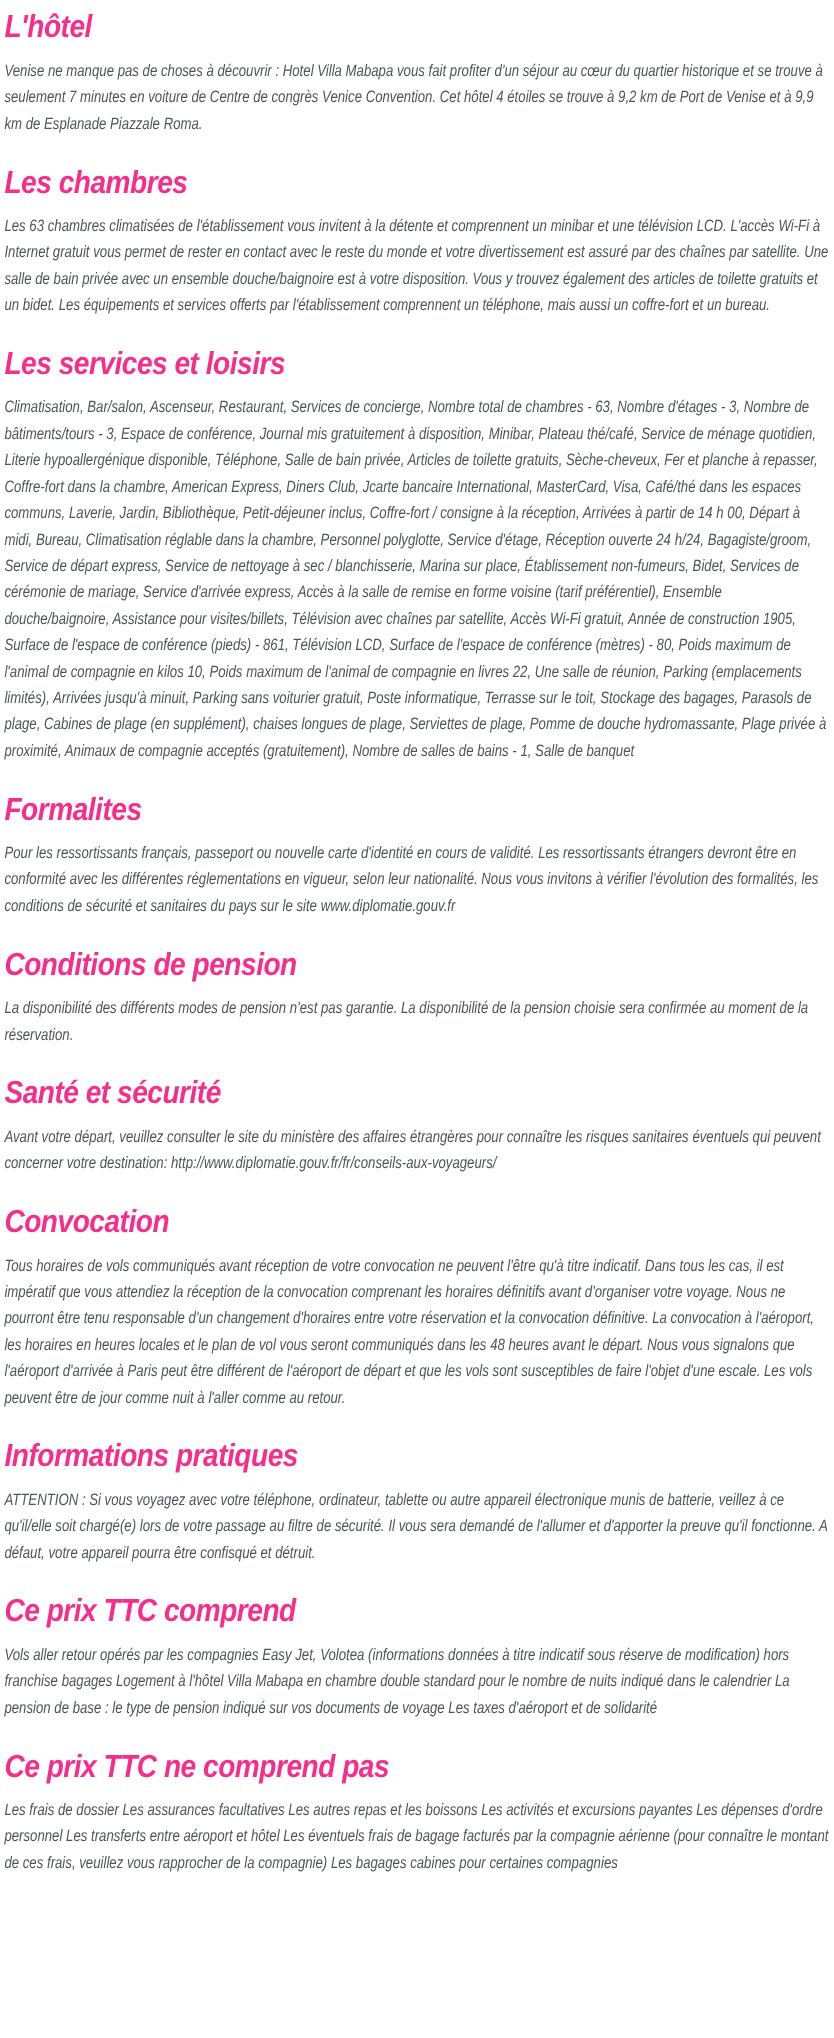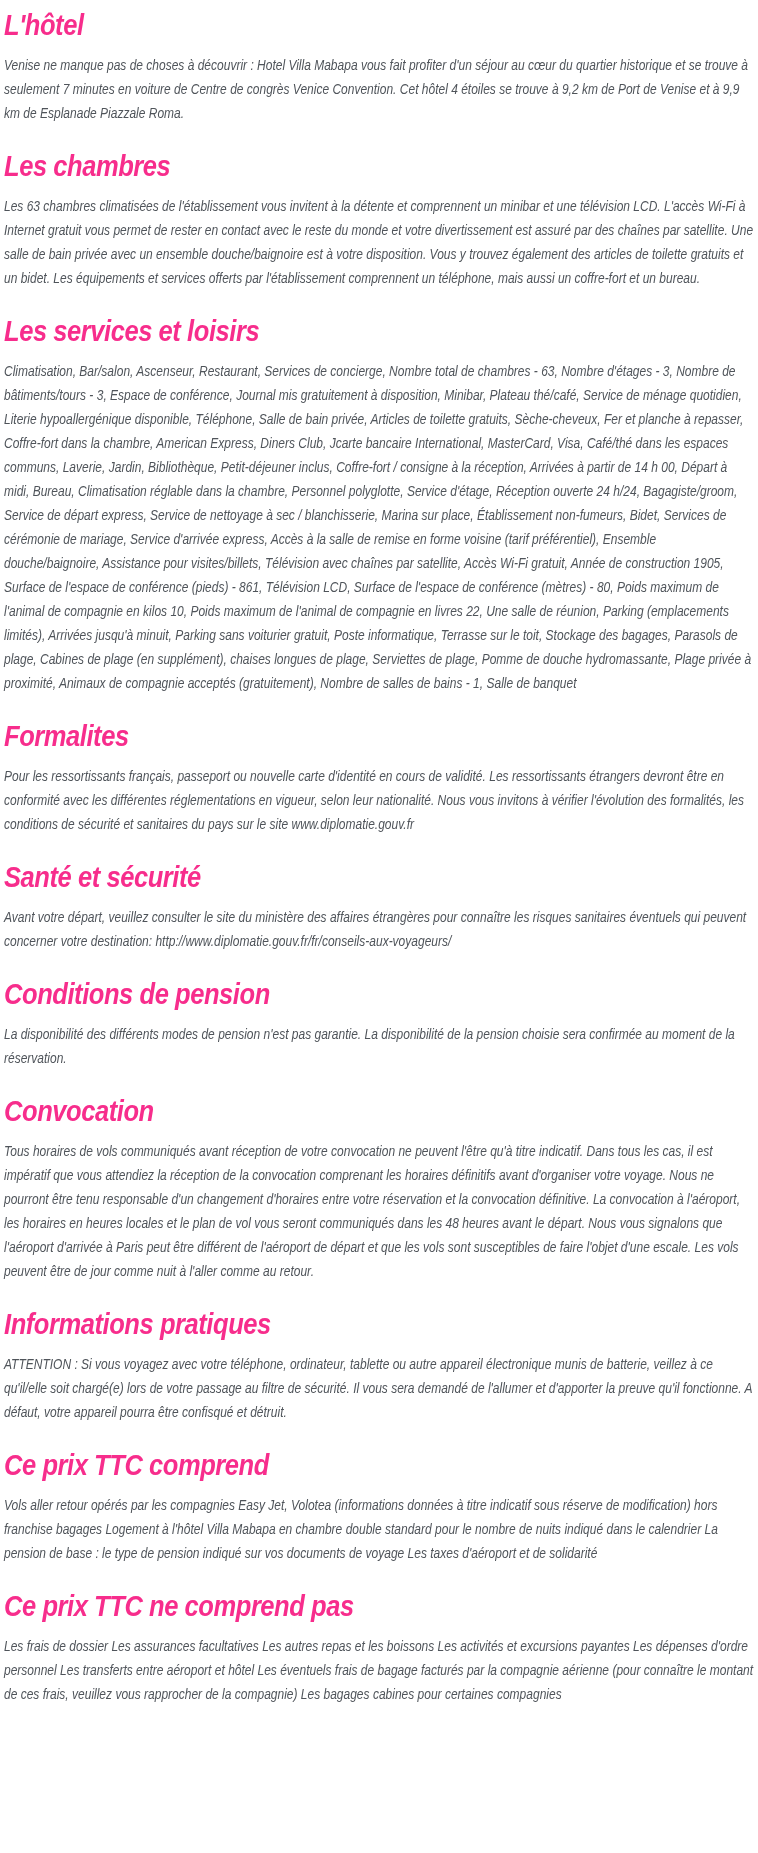--- a/index.html
+++ b/index.html
@@ -63,27 +63,27 @@
     <h2 class="section-title">Les services et loisirs</h2>
     <p class="section-body">Climatisation, Bar/salon, Ascenseur, Restaurant, Services de concierge, Nombre total de chambres - 63, Nombre d'étages - 3, Nombre de bâtiments/tours - 3, Espace de conférence, Journal mis gratuitement à disposition, Minibar, Plateau thé/café, Service de ménage quotidien, Literie hypoallergénique disponible, Téléphone, Salle de bain privée, Articles de toilette gratuits, Sèche-cheveux, Fer et planche à repasser, Coffre-fort dans la chambre, American Express, Diners Club, Jcarte bancaire International, MasterCard, Visa, Café/thé dans les espaces communs, Laverie, Jardin, Bibliothèque, Petit-déjeuner inclus, Coffre-fort / consigne à la réception, Arrivées à partir de 14 h 00, Départ à midi, Bureau, Climatisation réglable dans la chambre, Personnel polyglotte, Service d'étage, Réception ouverte 24 h/24, Bagagiste/groom, Service de départ express, Service de nettoyage à sec / blanchisserie, Marina sur place, Établissement non-fumeurs, Bidet, Services de cérémonie de mariage, Service d'arrivée express, Accès à la salle de remise en forme voisine (tarif préférentiel), Ensemble douche/baignoire, Assistance pour visites/billets, Télévision avec chaînes par satellite, Accès Wi-Fi gratuit, Année de construction 1905, Surface de l'espace de conférence (pieds) - 861, Télévision LCD, Surface de l'espace de conférence (mètres) - 80, Poids maximum de l'animal de compagnie en kilos 10, Poids maximum de l'animal de compagnie en livres 22, Une salle de réunion, Parking (emplacements limités), Arrivées jusqu'à minuit, Parking sans voiturier gratuit, Poste informatique, Terrasse sur le toit, Stockage des bagages, Parasols de plage, Cabines de plage (en supplément), chaises longues de plage, Serviettes de plage, Pomme de douche hydromassante, Plage privée à proximité, Animaux de compagnie acceptés (gratuitement), Nombre de salles de bains - 1, Salle de banquet</p>
   </section>
 
   <section class="section">
     <h2 class="section-title">Formalites</h2>
     <p class="section-body">Pour les ressortissants français, passeport ou nouvelle carte d'identité en cours de validité. Les ressortissants étrangers devront être en conformité avec les différentes réglementations en vigueur, selon leur nationalité. Nous vous invitons à vérifier l'évolution des formalités, les conditions de sécurité et sanitaires du pays sur le site www.diplomatie.gouv.fr</p>
   </section>
 
   <section class="section">
-    <h2 class="section-title">Santé et sécurité</h2>
-    <p class="section-body">Avant votre départ, veuillez consulter le site du ministère des affaires étrangères pour connaître les risques sanitaires éventuels qui peuvent concerner votre destination: http://www.diplomatie.gouv.fr/fr/conseils-aux-voyageurs/</p>
+    <h2 class="section-title">Conditions de pension</h2>
+    <p class="section-body">La disponibilité des différents modes de pension n'est pas garantie. La disponibilité de la pension choisie sera confirmée au moment de la réservation.</p>
   </section>
 
   <section class="section">
-    <h2 class="section-title">Conditions de pension</h2>
-    <p class="section-body">La disponibilité des différents modes de pension n'est pas garantie. La disponibilité de la pension choisie sera confirmée au moment de la réservation.</p>
+    <h2 class="section-title">Santé et sécurité</h2>
+    <p class="section-body">Avant votre départ, veuillez consulter le site du ministère des affaires étrangères pour connaître les risques sanitaires éventuels qui peuvent concerner votre destination: http://www.diplomatie.gouv.fr/fr/conseils-aux-voyageurs/</p>
   </section>
 
   <section class="section">
     <h2 class="section-title">Convocation</h2>
     <p class="section-body">Tous horaires de vols communiqués avant réception de votre convocation ne peuvent l'être qu'à titre indicatif. Dans tous les cas, il est impératif que vous attendiez la réception de la convocation comprenant les horaires définitifs avant d'organiser votre voyage. Nous ne pourront être tenu responsable d'un changement d'horaires entre votre réservation et la convocation définitive. La convocation à l'aéroport, les horaires en heures locales et le plan de vol vous seront communiqués dans les 48 heures avant le départ. Nous vous signalons que l'aéroport d'arrivée à Paris peut être différent de l'aéroport de départ et que les vols sont susceptibles de faire l'objet d'une escale. Les vols peuvent être de jour comme nuit à l'aller comme au retour.</p>
   </section>
 
   <section class="section">
     <h2 class="section-title">Informations pratiques</h2>
     <p class="section-body">ATTENTION : Si vous voyagez avec votre téléphone, ordinateur, tablette ou autre appareil électronique munis de batterie, veillez à ce qu'il/elle soit chargé(e) lors de votre passage au filtre de sécurité. Il vous sera demandé de l'allumer et d'apporter la preuve qu'il fonctionne. A défaut, votre appareil pourra être confisqué et détruit.</p>

